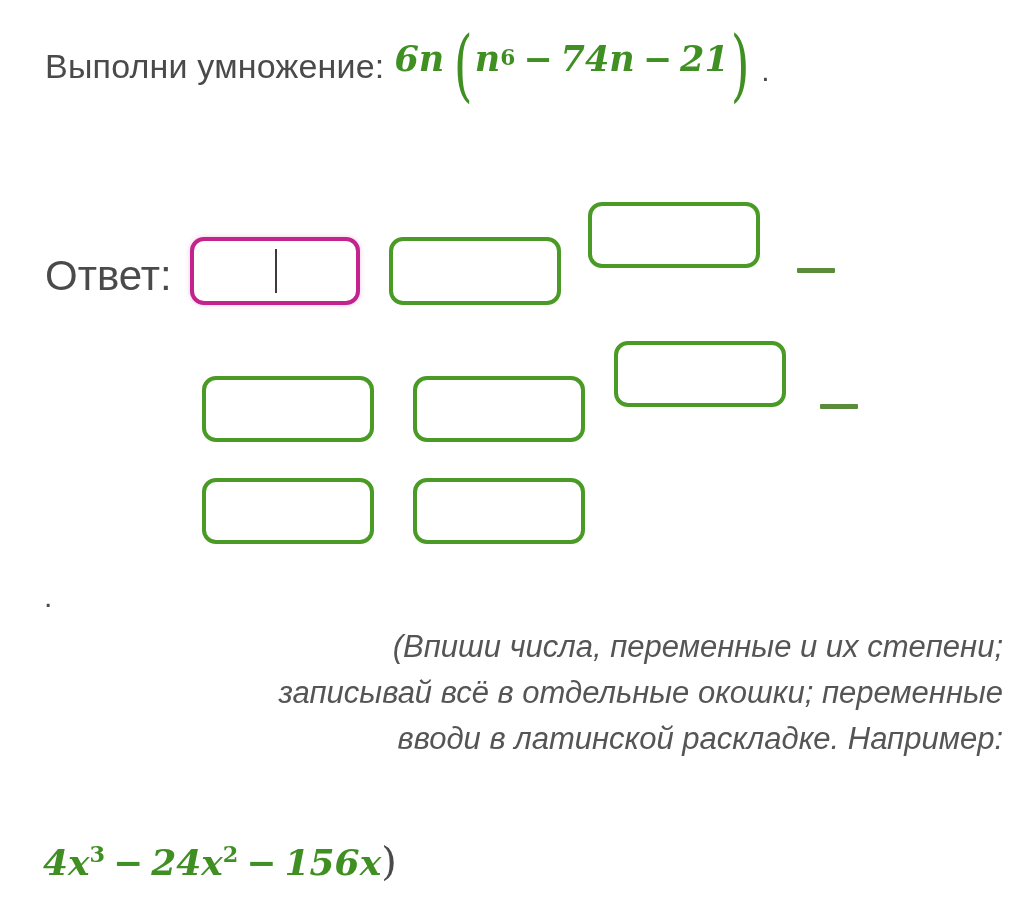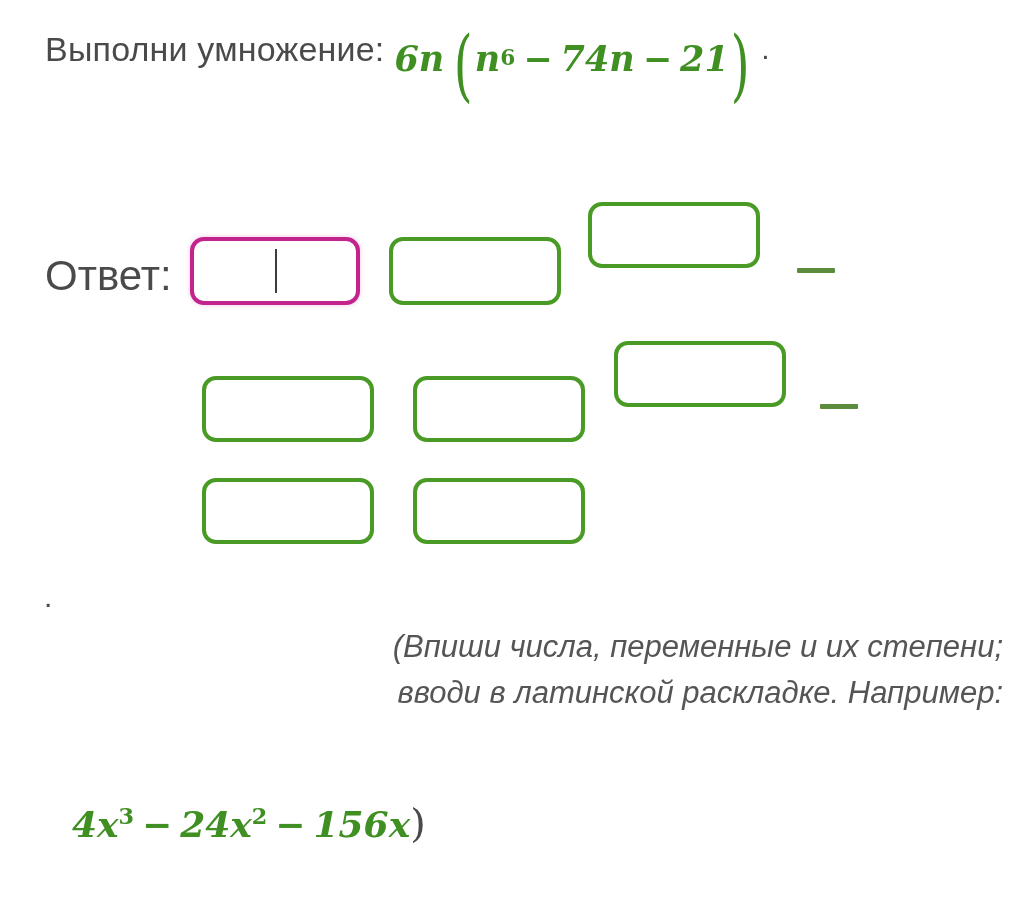--- a/index.html
+++ b/index.html
@@ -16,21 +16,21 @@
     color: #4a4a4a;
     -webkit-font-smoothing: antialiased;
   }
 
   
   #question-line {
     position: absolute;
     left: 45px;
     top: 30px;
     display: flex;
-    align-items: flex-start;
+    align-items: flex-end;
     white-space: nowrap;
   }
   .q-text {
     font-family: "Liberation Sans", sans-serif;
     font-size: 34px;
     font-weight: 400;
     color: #4a4a4a;
     letter-spacing: 0.2px;
   }
   .math {
@@ -135,23 +135,22 @@
     font-style: italic;
     color: #555555;
     line-height: 1.48;
     text-align: right;
   }
   #hint-line-1, #hint-line-2, #hint-line-3 { display: block; white-space: nowrap; }
 
   #example {
     position: absolute;
     left: 43px;
-    top: 800px;
+    top: 838px;
     font-size: 36px;
-    margin-left: 29px;
   }
   #example .closing {
     color: #4a4a4a;
     font-family: "DejaVu Serif", "Liberation Serif", serif;
     font-style: normal;
     font-weight: 400;
     font-size: 40px;
   }
 </style>
 </head>
@@ -189,18 +188,19 @@
 <div class="inbox" style="left:614px; top:341px; width:172px; height:66px;"></div>
 <div class="minus-sign" style="left:820px; top:404px;"></div>
 
 <div class="inbox" style="left:202px; top:478px; width:172px; height:66px;"></div>
 <div class="inbox" style="left:413px; top:478px; width:172px; height:66px;"></div>
 
 <div id="end-period">.</div>
 
 <div id="hint">
   <span id="hint-line-1">(Впиши  числа, переменные и их степени;</span>
+  <span id="hint-line-2">записывай всё в отдельные окошки; переменные</span>
   <span id="hint-line-3">вводи в латинской раскладке. Например:</span>
 </div>
 
 <div id="example" class="math">
   <span class="num">4</span><span class="var">x</span><sup class="exp">3</sup><span class="op">−</span><span class="num">24</span><span class="var">x</span><sup class="exp">2</sup><span class="op">−</span><span class="num">156</span><span class="var">x</span><span class="closing">)</span>
 </div>
 
 </body></html>

